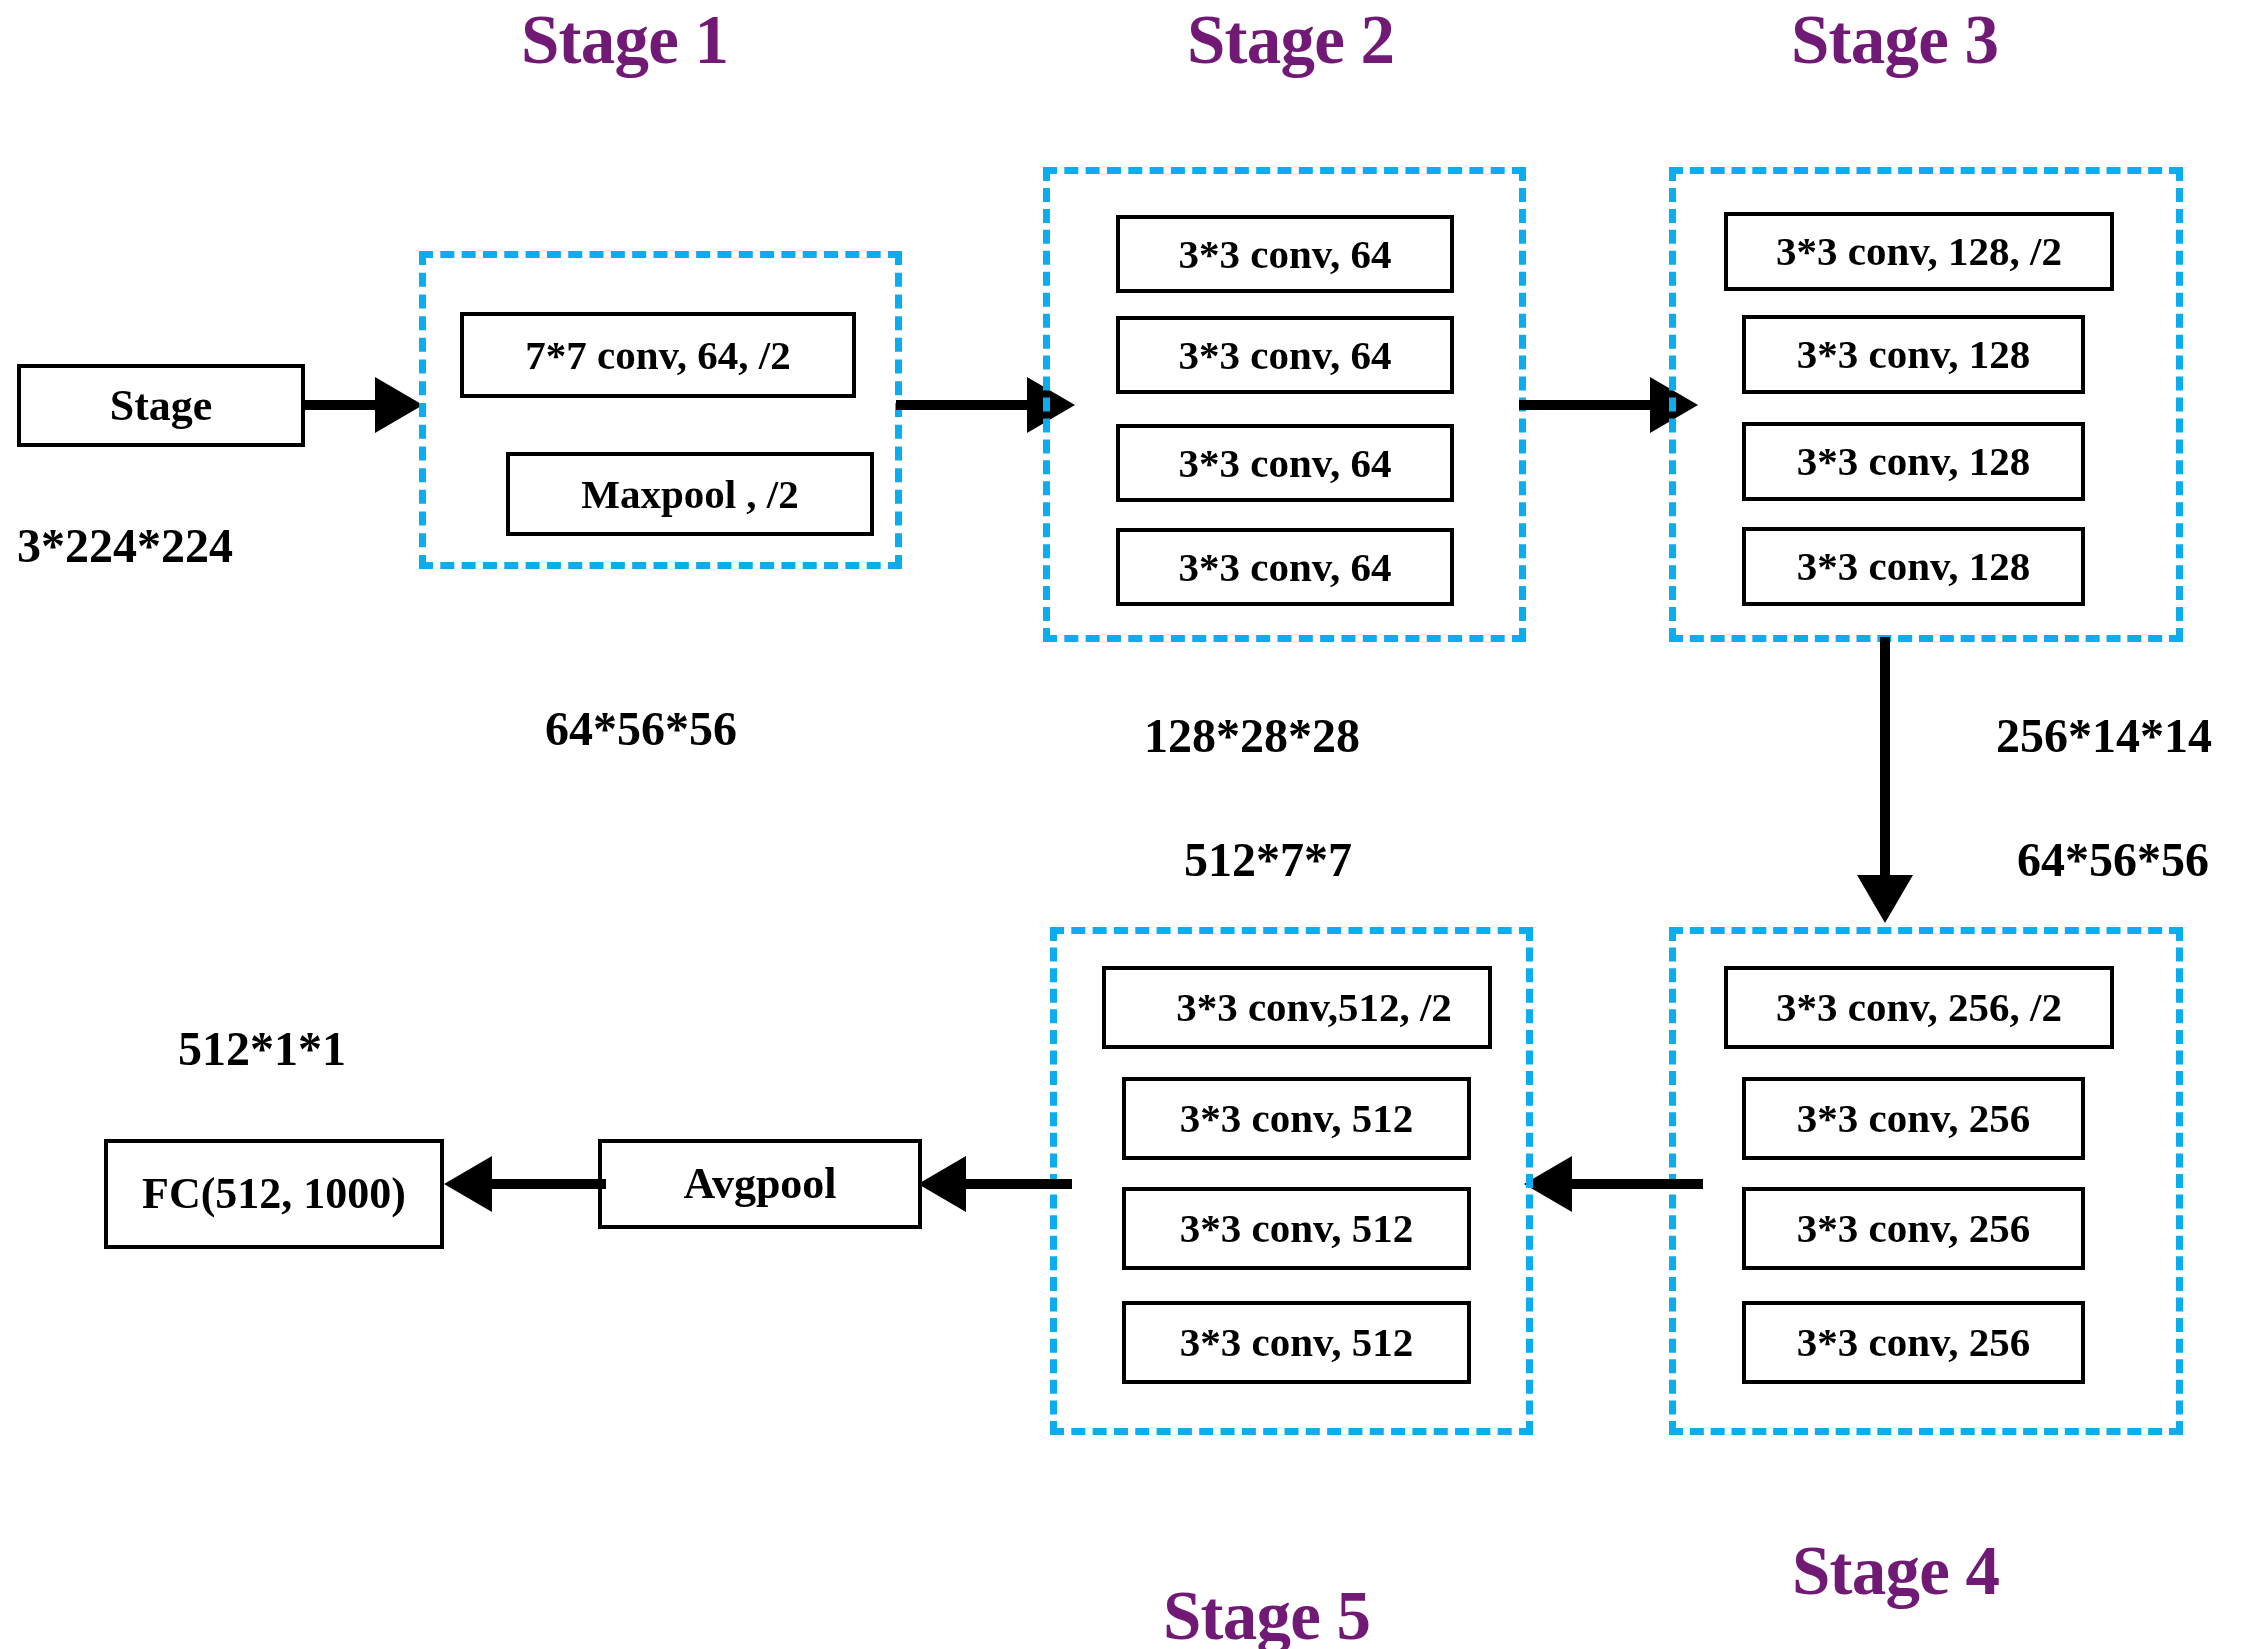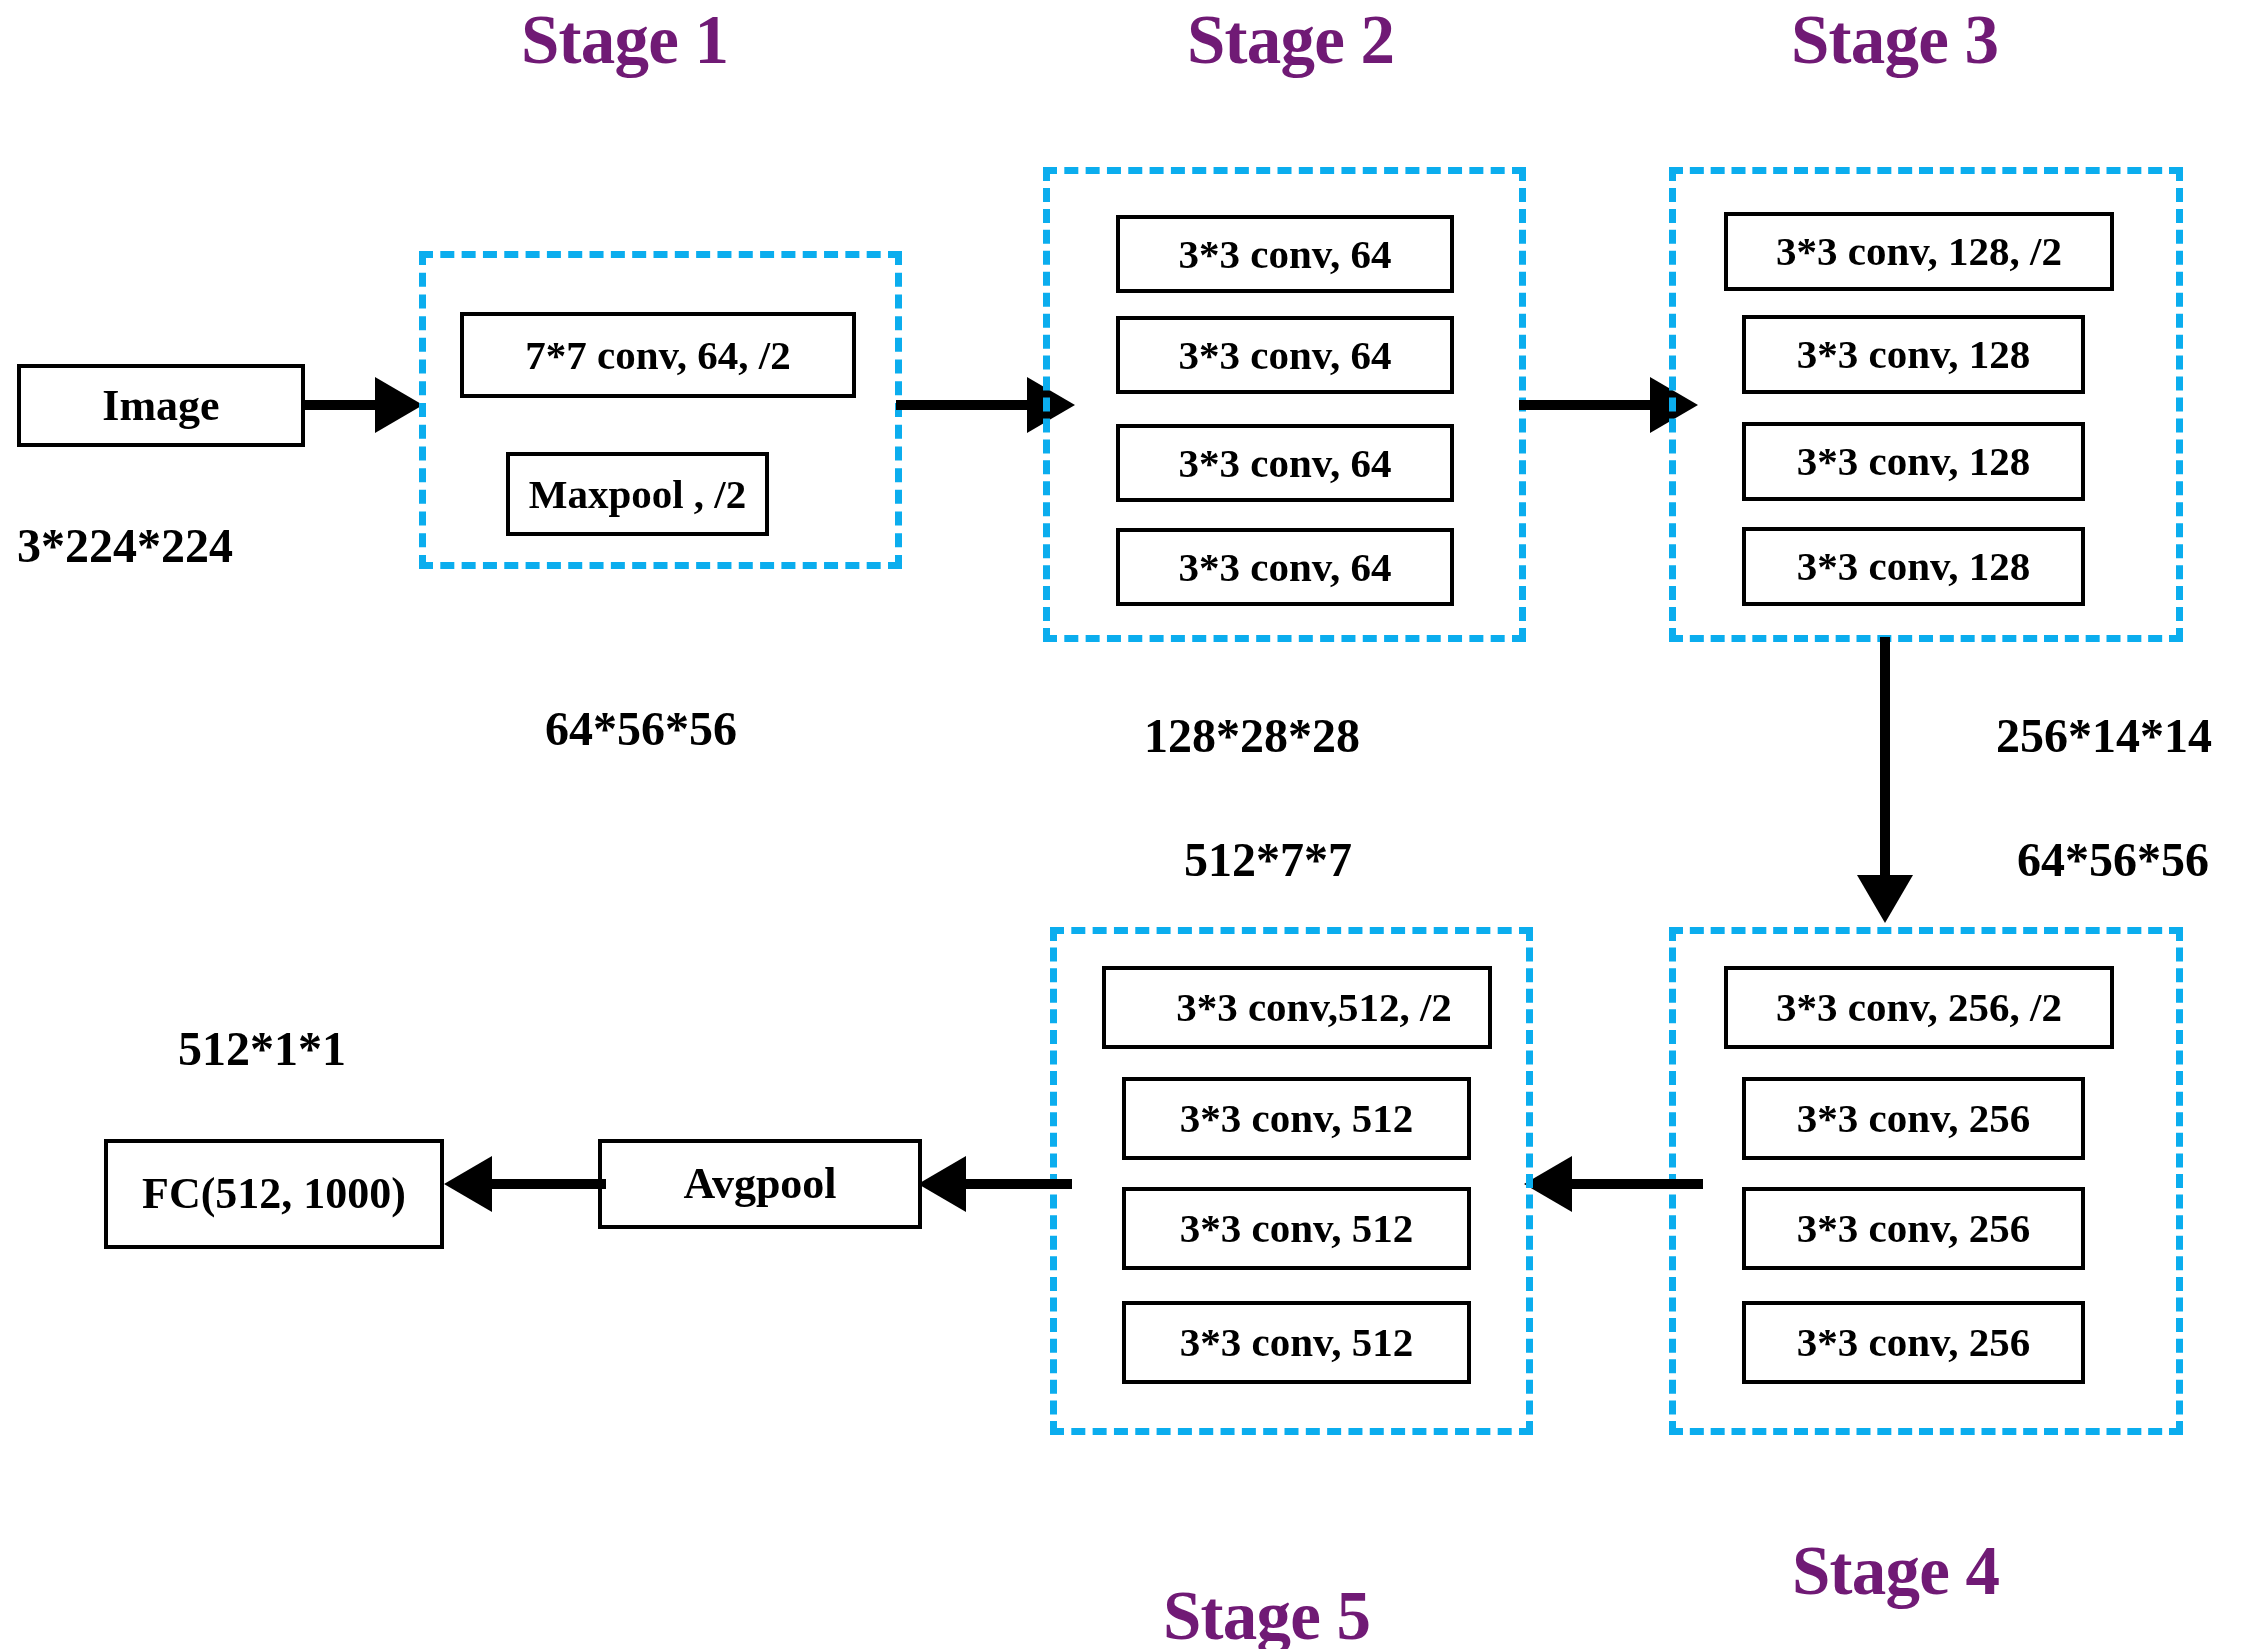--- a/index.html
+++ b/index.html
@@ -118,33 +118,33 @@
 </style>
 </head>
 <body>
 
 <div id="canvas">
 
   <div class="stage-title" style="left:521px; top:6.2px;">Stage 1</div>
   <div class="stage-title" style="left:1187px; top:6.2px;">Stage 2</div>
   <div class="stage-title" style="left:1791px; top:6.2px;">Stage 3</div>
 
-  <div class="op-box plain" style="left:17px; top:364px; width:288px; height:83px;">Image</div>
+  <div class="op-box plain" style="left:17px; top:364px; width:288px; height:83px;">Stage</div>
 
   <div class="dim-label" style="left:17px; top:510px;">3*224*224</div>
 
   <div class="arrow-h" style="left:305px; top:374px; width:118px; height:62px;">
     <div class="shaft" style="left:0; width:78px;"></div>
     <div class="head-right" style="left:70px;"></div>
   </div>
 
   <div class="stage-box" style="left:419px; top:251px; width:483px; height:318px;"></div>
 
   <div class="op-box" style="left:460px; top:312px; width:396px; height:86px;">7*7 conv, 64, /2</div>
-  <div class="op-box" style="left:506px; top:452px; width:263px; height:84px;">Maxpool , /2</div>
+  <div class="op-box" style="left:506px; top:452px; width:368px; height:84px;">Maxpool , /2</div>
 
   <div class="dim-label" style="left:545px; top:693px;">64*56*56</div>
 
   <div class="arrow-h" style="left:896px; top:374px; width:179px; height:62px;">
     <div class="shaft" style="left:0; width:140px;"></div>
     <div class="head-right" style="left:131px;"></div>
   </div>
 
   <div class="stage-box" style="left:1043px; top:167px; width:483px; height:475px;"></div>
 

